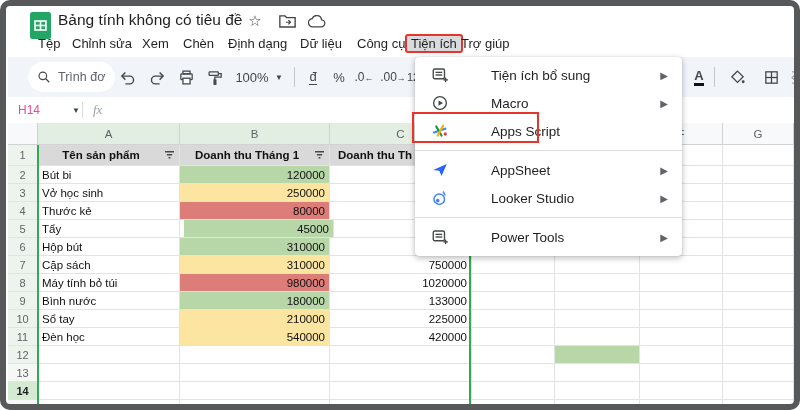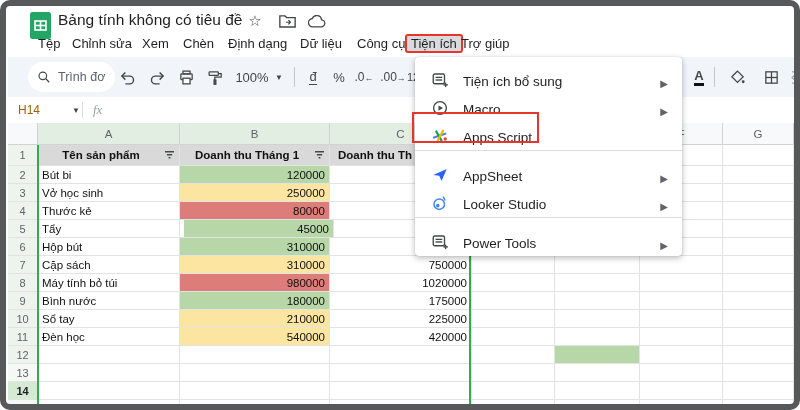--- a/index.html
+++ b/index.html
@@ -26,21 +26,21 @@
   .search-pill{position:absolute;left:20px;top:5px;width:87px;height:30px;background:#fff;
         border-radius:15px;display:flex;align-items:center;padding-left:9px;box-sizing:border-box;
         overflow:hidden;}
   .search-pill span{font-size:12.5px;color:#5f6368;margin-left:7px;white-space:nowrap;}
   .tdiv{position:absolute;top:10px;width:1px;height:20px;background:#c4c7c5;}
   .txtbtn{font-size:13px;color:#444746;}
   .ubar{border-bottom:3px solid #111;padding-bottom:0px;}
   
   .formulabar{position:absolute;left:8px;top:97px;width:786px;height:26px;background:#fff;
         display:flex;align-items:center;}
-  .nbox{font-size:12px;color:#a16207;margin-left:10px;width:52px;}
+  .nbox{font-size:12px;color:#ec4899;margin-left:10px;width:52px;}
   .ncaret{font-size:8px;color:#444746;margin-left:2px;}
   .fbdiv{width:1px;height:16px;background:#dadce0;margin:0 10px 0 2px;}
   .fx{font-style:italic;font-size:13px;color:#9aa0a6;font-family:"Liberation Serif","DejaVu Serif",serif;}
   
   .grid{position:absolute;left:8px;top:123px;width:786px;height:281px;background:#fff;
         overflow:hidden;z-index:1;}
   .cell{position:absolute;box-sizing:border-box;border-right:1px solid #e2e3e3;
         border-bottom:1px solid #e2e3e3;font-size:11.5px;display:flex;align-items:center;
         overflow:hidden;white-space:nowrap;}
   .colhead{background:#f8f9fa;border-right:1px solid #d0d2d4;border-bottom:1px solid #d0d2d4;
@@ -51,21 +51,21 @@
   .rowhead.outr{background:#f6f8f6;}
   .rowhead.sel{background:#d5ead3;color:#202124;font-weight:bold;}
   .hdrcell{background:#d9d9d9;font-weight:bold;color:#111;font-size:11.5px;}
   .namecell{padding-left:4px;color:#111;}
   .valcell{justify-content:flex-end;padding-right:4px;color:#111;}
   .gline{position:absolute;width:2px;background:#34a853;z-index:2;}
   
   .dropdown{position:absolute;left:415px;top:57px;width:267px;background:#fff;z-index:10;
         border-radius:4px;box-shadow:0 2px 6px rgba(0,0,0,.28),0 0 1px rgba(0,0,0,.2);
         padding:4px 0 5px 0;}
-  .ditem{height:28px;display:flex;align-items:flex-end;padding:0 14px 0 16px;cursor:default;}
+  .ditem{height:28px;display:flex;align-items:center;padding:0 14px 0 16px;cursor:default;gap:28px;}
   .ditem .dic{width:18px;height:18px;margin-right:14px;flex:none;display:flex;align-items:center;}
   .ditem .dlabel{font-size:13.5px;color:#1f1f1f;flex:1;}
   .ditem .darr{color:#5f6368;font-size:10px;}
   .dsep{height:1px;background:#dadce0;margin:5px 0;}
   
   .redbox{position:absolute;border:2px solid #e8352c;z-index:20;pointer-events:none;}
 </style>
 </head>
 <body>
 
@@ -353,21 +353,21 @@
     <div class="cell namecell" style="left: 30px; top: 115px; width: 142px; height: 18px;">Hộp bút</div>
     <div class="cell valcell" style="left: 172px; top: 115px; width: 150px; height: 18px; background: rgb(183, 215, 168);">310000</div>
     <div class="cell namecell" style="left: 30px; top: 133px; width: 142px; height: 18px;">Cặp sách</div>
     <div class="cell valcell" style="left: 172px; top: 133px; width: 150px; height: 18px; background: rgb(251, 229, 160);">310000</div>
     <div class="cell valcell" style="left: 322px; top: 133px; width: 142px; height: 18px;">750000</div>
     <div class="cell namecell" style="left: 30px; top: 151px; width: 142px; height: 18px;">Máy tính bỏ túi</div>
     <div class="cell valcell" style="left: 172px; top: 151px; width: 150px; height: 18px; background: rgb(221, 125, 121);">980000</div>
     <div class="cell valcell" style="left: 322px; top: 151px; width: 142px; height: 18px;">1020000</div>
     <div class="cell namecell" style="left: 30px; top: 169px; width: 142px; height: 18px;">Bình nước</div>
     <div class="cell valcell" style="left: 172px; top: 169px; width: 150px; height: 18px; background: rgb(183, 215, 168);">180000</div>
-    <div class="cell valcell" style="left: 322px; top: 169px; width: 142px; height: 18px;">175000</div>
+    <div class="cell valcell" style="left: 322px; top: 169px; width: 142px; height: 18px;">133000</div>
     <div class="cell namecell" style="left: 30px; top: 187px; width: 142px; height: 18px;">Sổ tay</div>
     <div class="cell valcell" style="left: 172px; top: 187px; width: 150px; height: 18px; background: rgb(251, 229, 160);">210000</div>
     <div class="cell valcell" style="left: 322px; top: 187px; width: 142px; height: 18px;">225000</div>
     <div class="cell namecell" style="left: 30px; top: 205px; width: 142px; height: 18px;">Đèn học</div>
     <div class="cell valcell" style="left: 172px; top: 205px; width: 150px; height: 18px; background: rgb(251, 229, 160);">540000</div>
     <div class="cell valcell" style="left: 322px; top: 205px; width: 142px; height: 18px;">420000</div>
     <div class="cell " style="left: 547px; top: 223px; width: 85px; height: 18px; background: rgb(183, 215, 168);"></div>
     <div class="gline" style="left: 29px; top: 22px; height: 259px; background: rgb(52, 168, 83);"></div>
     <div class="gline" style="left: 461px; top: 22px; height: 259px; background: rgb(52, 168, 83);"></div>
   </div>

